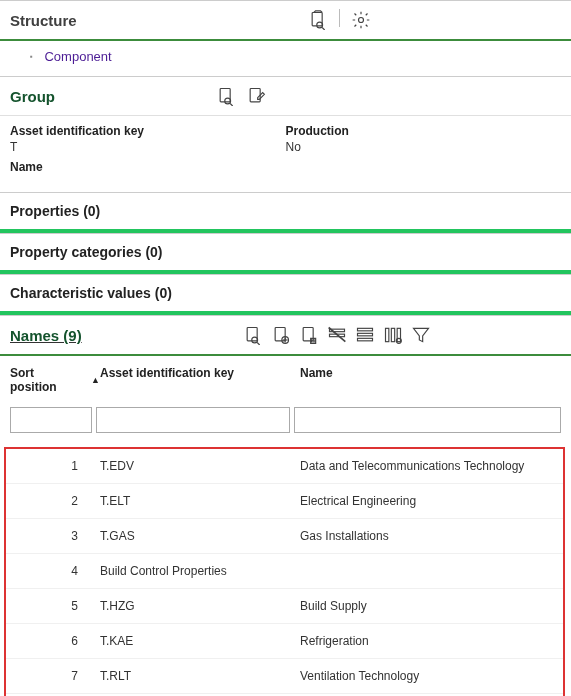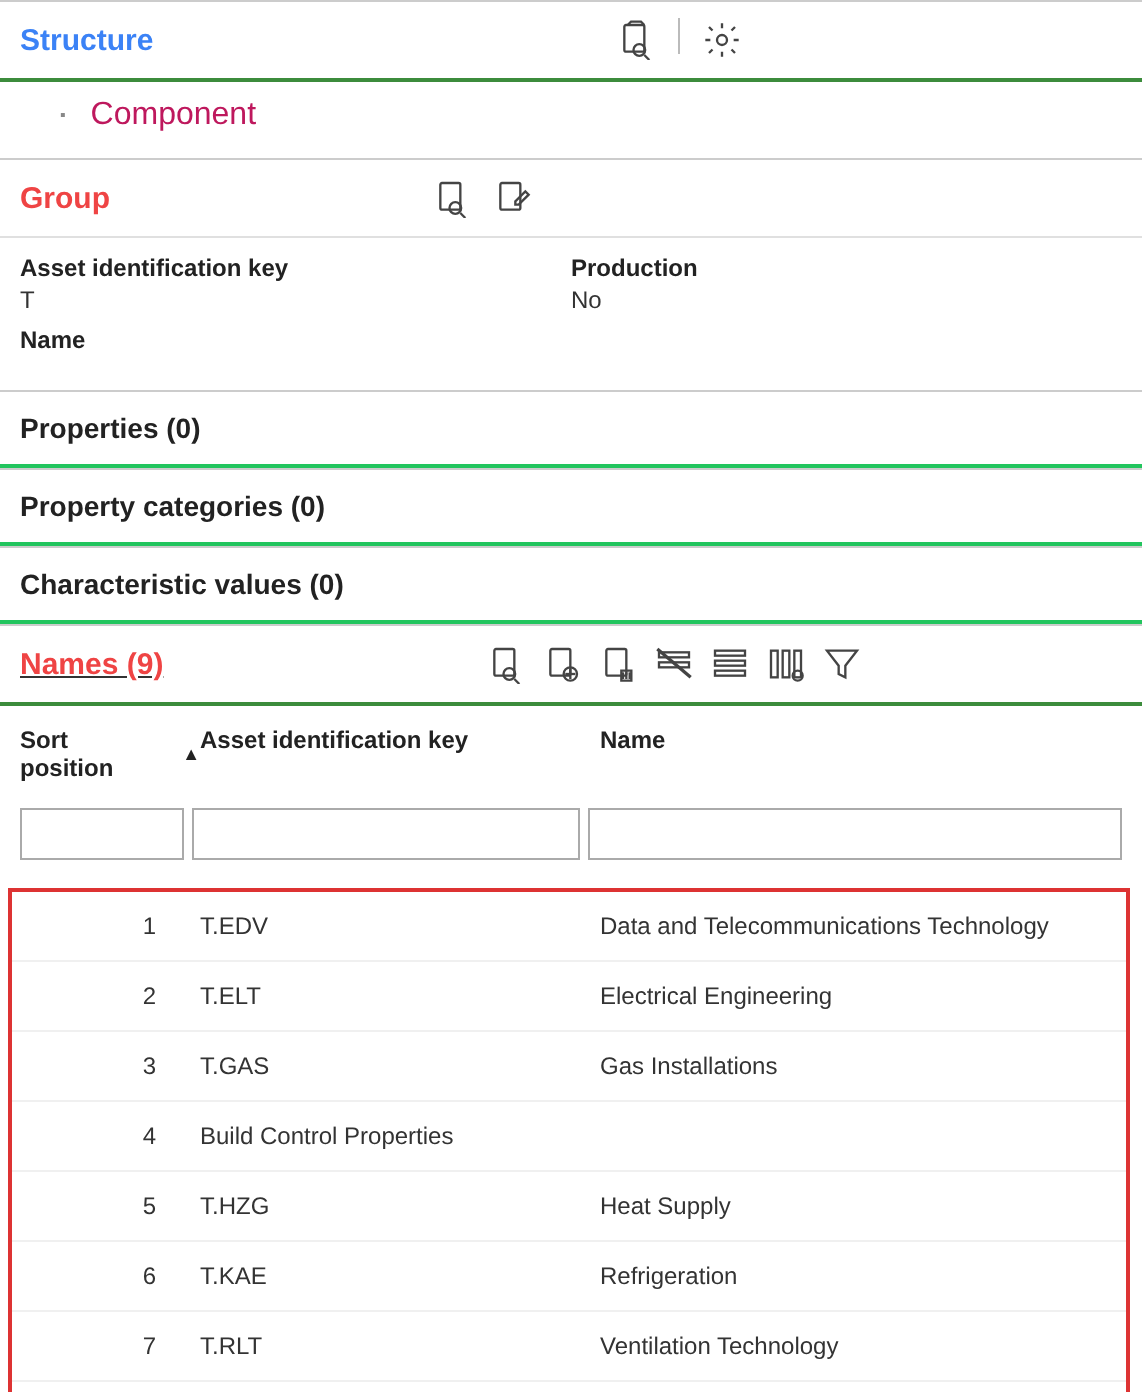--- a/index.html
+++ b/index.html
@@ -1,34 +1,34 @@
 <!DOCTYPE html>
 <html><head>
 <meta charset="utf-8">
 <style>
 * { box-sizing: border-box; margin: 0; padding: 0; }
 body { font-family: "Segoe UI", Arial, sans-serif; font-size: 13px; color: #333; background: #fff; width: 571px; }
 .panel { border-top: 1px solid #ccc; }
 .panel-header { display: flex; align-items: center; padding: 8px 10px; border-bottom: 1px solid #e0e0e0; }
 .panel-header.green-border { border-bottom: 2px solid #3c8c3c; }
-.panel-title { font-weight: bold; font-size: 15px; color: #3b82f6; }
-.panel-title.dark { color: #ef4444; }
+.panel-title { font-weight: bold; font-size: 15px; color: #404040; }
+.panel-title.dark { color: #14532d; }
 .toolbar { display: flex; gap: 8px; margin-left: auto; }
 .toolbar.centered { margin-left: 0; margin-right: auto; padding-left: 230px; }
 .icon-btn { width: 22px; height: 22px; display: flex; align-items: center; justify-content: center; cursor: pointer; color: #444; }
 .icon-btn svg { width: 20px; height: 20px; stroke: #444; fill: none; stroke-width: 1.4; }
 .divider { width: 1px; background: #bbb; height: 18px; margin: 0 2px; }
-.breadcrumb { padding: 8px 20px 12px 30px; color: #be185d; font-size: 16px; }
+.breadcrumb { padding: 8px 20px 12px 30px; color: #4c1d95; font-size: 13px; }
 .breadcrumb::before { content: "▪"; font-size: 8px; color: #888; margin-right: 8px; vertical-align: 2px; }
 .group-body { padding: 8px 10px 12px 10px; }
 .field-row { display: flex; }
 .field { flex: 1; margin-bottom: 6px; }
 .field-label { font-weight: bold; font-size: 12px; color: #222; margin-bottom: 2px; }
 .field-value { font-size: 12px; color: #333; }
-.section-header { padding: 10px 10px; border-top: 1px solid #ccc; border-bottom: 2px solid #22c55e; font-weight: bold; font-size: 14px; color: #222; }
+.section-header { padding: 10px 10px; border-top: 1px solid #ccc; border-bottom: 4px solid #22c55e; font-weight: bold; font-size: 14px; color: #222; }
 .names-header { display: flex; align-items: center; padding: 8px 10px; border-top: 1px solid #ccc; border-bottom: 2px solid #3c8c3c; text-decoration: underline; }
 .names-toolbar { display: flex; gap: 6px; margin-left: 160px; align-items: center; }
 .table-container { padding: 0; }
 .table-header { display: flex; padding: 10px 10px 8px 10px; font-weight: bold; font-size: 12px; color: #222; border-bottom: 1px solid transparent; }
 .col-sort { width: 90px; display: flex; align-items: center; gap: 15px; }
 .col-key { width: 200px; }
 .col-name { flex: 1; }
 .sort-arrow { font-size: 9px; }
 .filter-row { display: flex; padding: 4px 10px 10px 10px; gap: 4px; }
 .filter-input { height: 26px; border: 1px solid #aaa; padding: 2px 4px; font-size: 12px; }
@@ -209,21 +209,21 @@
         <div class="dr-key">T.GAS</div>
         <div class="dr-name">Gas Installations</div>
       </div>
       <div class="data-row">
         <div class="dr-sort">4</div>
         <div class="dr-name">Build Control Properties</div>
       </div>
       <div class="data-row">
         <div class="dr-sort">5</div>
         <div class="dr-key">T.HZG</div>
-        <div class="dr-name">Heat Supply</div>
+        <div class="dr-name">Build Supply</div>
       </div>
       <div class="data-row">
         <div class="dr-sort">6</div>
         <div class="dr-key">T.KAE</div>
         <div class="dr-name">Refrigeration</div>
       </div>
       <div class="data-row">
         <div class="dr-sort">7</div>
         <div class="dr-key">T.RLT</div>
         <div class="dr-name">Ventilation Technology</div>

